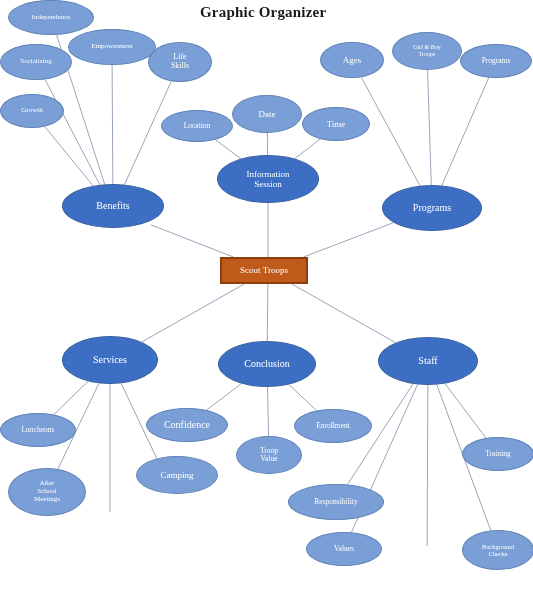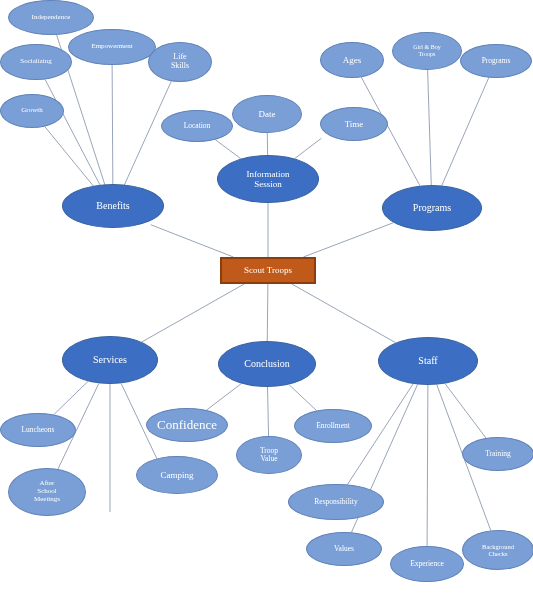--- a/index.html
+++ b/index.html
@@ -74,20 +74,21 @@
   .node span {
     display: block;
     padding: 0 2px;
   }
 </style>
 </head>
 <body>
 
 <div id="canvas">
 
+  <div class="title" style="left:200px; top:4px; font-size:15px;">Graphic Organizer</div>
 
   <svg id="edges" width="533" height="600" viewBox="0 0 533 600">
       <line x1="233.41" y1="257.00" x2="150.82" y2="224.76" stroke="#8c9bb0" stroke-width="0.9"></line>
       <line x1="105.98" y1="188.21" x2="56.59" y2="34.85" stroke="#8c9bb0" stroke-width="0.9"></line>
       <line x1="112.87" y1="188.00" x2="112.11" y2="65.00" stroke="#8c9bb0" stroke-width="0.9"></line>
       <line x1="101.83" y1="188.53" x2="45.06" y2="79.42" stroke="#8c9bb0" stroke-width="0.9"></line>
       <line x1="96.03" y1="189.25" x2="44.76" y2="126.59" stroke="#8c9bb0" stroke-width="0.9"></line>
       <line x1="122.77" y1="188.41" x2="171.29" y2="81.24" stroke="#8c9bb0" stroke-width="0.9"></line>
       <line x1="268.00" y1="257.00" x2="268.00" y2="203.00" stroke="#8c9bb0" stroke-width="0.9"></line>
       <line x1="240.80" y1="158.70" x2="215.42" y2="139.75" stroke="#8c9bb0" stroke-width="0.9"></line>
@@ -108,21 +109,21 @@
       <line x1="288.90" y1="384.57" x2="316.58" y2="410.58" stroke="#8c9bb0" stroke-width="0.9"></line>
       <line x1="291.87" y1="284.00" x2="395.65" y2="342.70" stroke="#8c9bb0" stroke-width="0.9"></line>
       <line x1="444.99" y1="383.57" x2="485.94" y2="437.98" stroke="#8c9bb0" stroke-width="0.9"></line>
       <line x1="413.06" y1="383.90" x2="347.41" y2="484.52" stroke="#8c9bb0" stroke-width="0.9"></line>
       <line x1="417.52" y1="384.47" x2="351.45" y2="532.33" stroke="#8c9bb0" stroke-width="0.9"></line>
       <line x1="427.88" y1="385.00" x2="427.09" y2="546.00" stroke="#8c9bb0" stroke-width="0.9"></line>
       <line x1="436.75" y1="384.63" x2="490.74" y2="530.41" stroke="#8c9bb0" stroke-width="0.9"></line>
     </svg>
 
   <div id="nodes">
-      <div class="node rect center" style="left: 220px; top: 257px; width: 96px; height: 27px; font-size: 9px;">
+      <div class="node rect center" style="left: 220px; top: 257px; width: 88px; height: 27px; font-size: 9px;">
         <span>Scout Troops</span>
       </div>
       <div class="node ellipse lvl1" style="left: 62px; top: 184px; width: 102px; height: 44px; font-size: 10px;">
         <span>Benefits</span>
       </div>
       <div class="node ellipse lvl2" style="left: 8px; top: 0px; width: 86px; height: 35px; font-size: 7px;">
         <span>Independence</span>
       </div>
       <div class="node ellipse lvl2" style="left: 68px; top: 29px; width: 88px; height: 36px; font-size: 7px;">
         <span>Empowerment</span>
@@ -138,21 +139,21 @@
       </div>
       <div class="node ellipse lvl1" style="left: 217px; top: 155px; width: 102px; height: 48px; font-size: 9px;">
         <span>Information<br>Session</span>
       </div>
       <div class="node ellipse lvl2" style="left: 161px; top: 110px; width: 72px; height: 32px; font-size: 7.5px;">
         <span>Location</span>
       </div>
       <div class="node ellipse lvl2" style="left: 232px; top: 95px; width: 70px; height: 38px; font-size: 9px;">
         <span>Date</span>
       </div>
-      <div class="node ellipse lvl2" style="left: 320px; top: 107px; width: 68px; height: 34px; font-size: 9px; justify-content: center;">
+      <div class="node ellipse lvl2" style="left: 302px; top: 107px; width: 68px; height: 34px; font-size: 9px; justify-content: center;">
         <span>Time</span>
       </div>
       <div class="node ellipse lvl1" style="left: 382px; top: 185px; width: 100px; height: 46px; font-size: 10px;">
         <span>Programs</span>
       </div>
       <div class="node ellipse lvl2" style="left: 320px; top: 42px; width: 64px; height: 36px; font-size: 9px;">
         <span>Ages</span>
       </div>
       <div class="node ellipse lvl2" style="left: 392px; top: 32px; width: 70px; height: 38px; font-size: 6px;">
         <span>Girl &amp; Boy<br>Troops</span>
@@ -168,42 +169,39 @@
       </div>
       <div class="node ellipse lvl2" style="left: 0px; top: 413px; width: 76px; height: 34px; font-size: 7.5px;">
         <span>Luncheons</span>
       </div>
       <div class="node ellipse lvl2" style="left: 136px; top: 456px; width: 82px; height: 38px; font-size: 9px; justify-content: center;">
         <span>Camping</span>
       </div>
       <div class="node ellipse lvl1" style="left: 218px; top: 341px; width: 98px; height: 46px; font-size: 10px;">
         <span>Conclusion</span>
       </div>
-      <div class="node ellipse lvl2" style="left: 146px; top: 408px; width: 82px; height: 34px; font-size: 13px;">
+      <div class="node ellipse lvl2" style="left: 146px; top: 408px; width: 82px; height: 34px; font-size: 10px;">
         <span>Confidence</span>
       </div>
       <div class="node ellipse lvl2" style="left: 236px; top: 436px; width: 66px; height: 38px; font-size: 7.5px;">
         <span>Troop<br>Value</span>
       </div>
       <div class="node ellipse lvl2" style="left: 294px; top: 409px; width: 78px; height: 34px; font-size: 7.5px;">
         <span>Enrollment</span>
       </div>
       <div class="node ellipse lvl1" style="left: 378px; top: 337px; width: 100px; height: 48px; font-size: 10px;">
         <span>Staff</span>
       </div>
       <div class="node ellipse lvl2" style="left: 462px; top: 437px; width: 72px; height: 34px; font-size: 7.5px;">
         <span>Training</span>
       </div>
       <div class="node ellipse lvl2" style="left: 288px; top: 484px; width: 96px; height: 36px; font-size: 7.5px;">
         <span>Responsibility</span>
       </div>
       <div class="node ellipse lvl2" style="left: 306px; top: 532px; width: 76px; height: 34px; font-size: 7.5px;">
         <span>Values</span>
       </div>
-      <div class="node ellipse lvl2" style="left: 390px; top: 546px; width: 74px; height: 36px; font-size: 7.5px;">
-        <span>Experience</span>
-      </div>
       <div class="node ellipse lvl2" style="left: 462px; top: 530px; width: 72px; height: 40px; font-size: 6.5px;">
         <span>Background<br>Checks</span>
       </div>
     </div>
 
 </div>
 
 </body></html>

